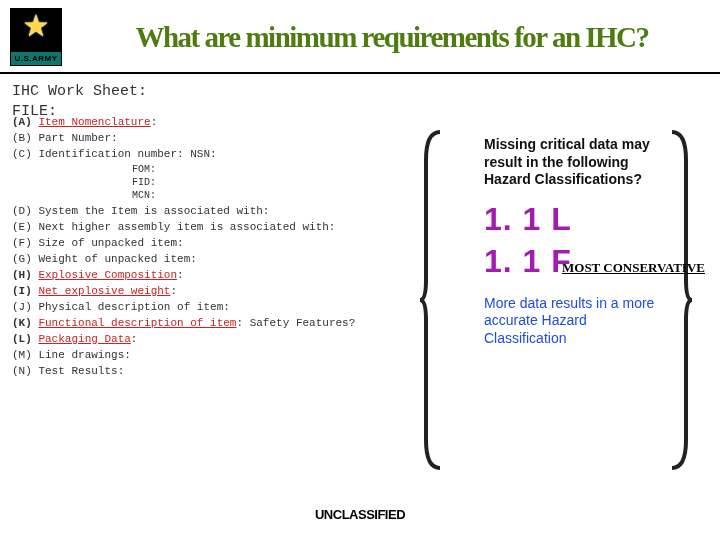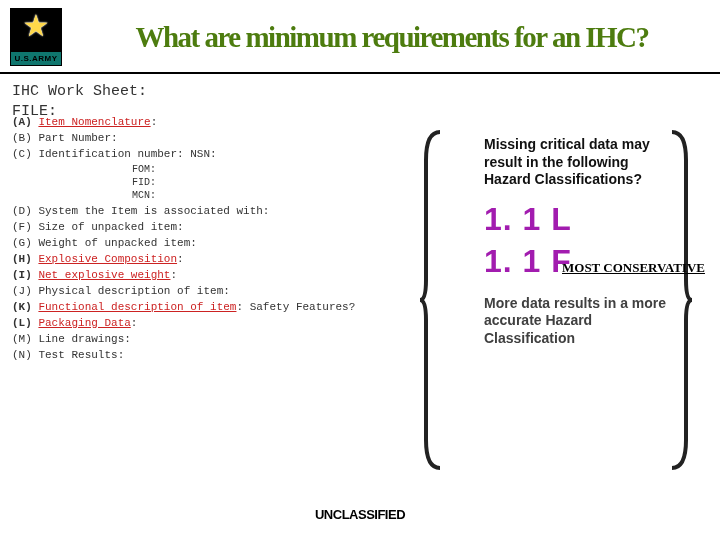--- a/index.html
+++ b/index.html
@@ -139,22 +139,22 @@
     top: 130px;
     left: 142px;
     font-family: "Times New Roman", serif;
     font-size: 13px;
     font-weight: bold;
     text-decoration: underline;
     white-space: nowrap;
   }
   .callout-bottom {
     font-size: 14px;
-    font-weight: bold;
-    color: #404040;
+    font-weight: normal;
+    color: #1d4ed8;
     line-height: 1.25;
     margin-top: 18px;
   }
   .footer-label {
     position: absolute;
     bottom: 18px;
     left: 0;
     width: 100%;
     text-align: center;
     font-family: Arial, sans-serif;
@@ -189,20 +189,23 @@
     <span class="item-label"><span>(B)</span> <span>Part Number:</span></span>
   </div>
   <div class="item">
     <span class="item-label"><span>(C)</span> <span>Identification number: NSN:</span></span>
   </div>
   <div class="subitem">FOM:</div>
   <div class="subitem">FID:</div>
   <div class="subitem">MCN:</div>
   <div class="item">
     <span class="item-label"><span>(D)</span> <span>System the Item is associated with:</span></span>
+  </div>
+  <div class="item">
+    <span class="item-label"><span>(E)</span> <span>Next higher assembly item is associated with:</span></span>
   </div>
   <div class="item">
     <span class="item-label"><span>(F)</span> <span>Size of unpacked item:</span></span>
   </div>
   <div class="item">
     <span class="item-label"><span>(G)</span> <span>Weight of unpacked item:</span></span>
   </div>
   <div class="item">
     <span class="item-label"><b>(H)</b> <span class="hl">Explosive Composition</span><span>:</span></span>
   </div>

